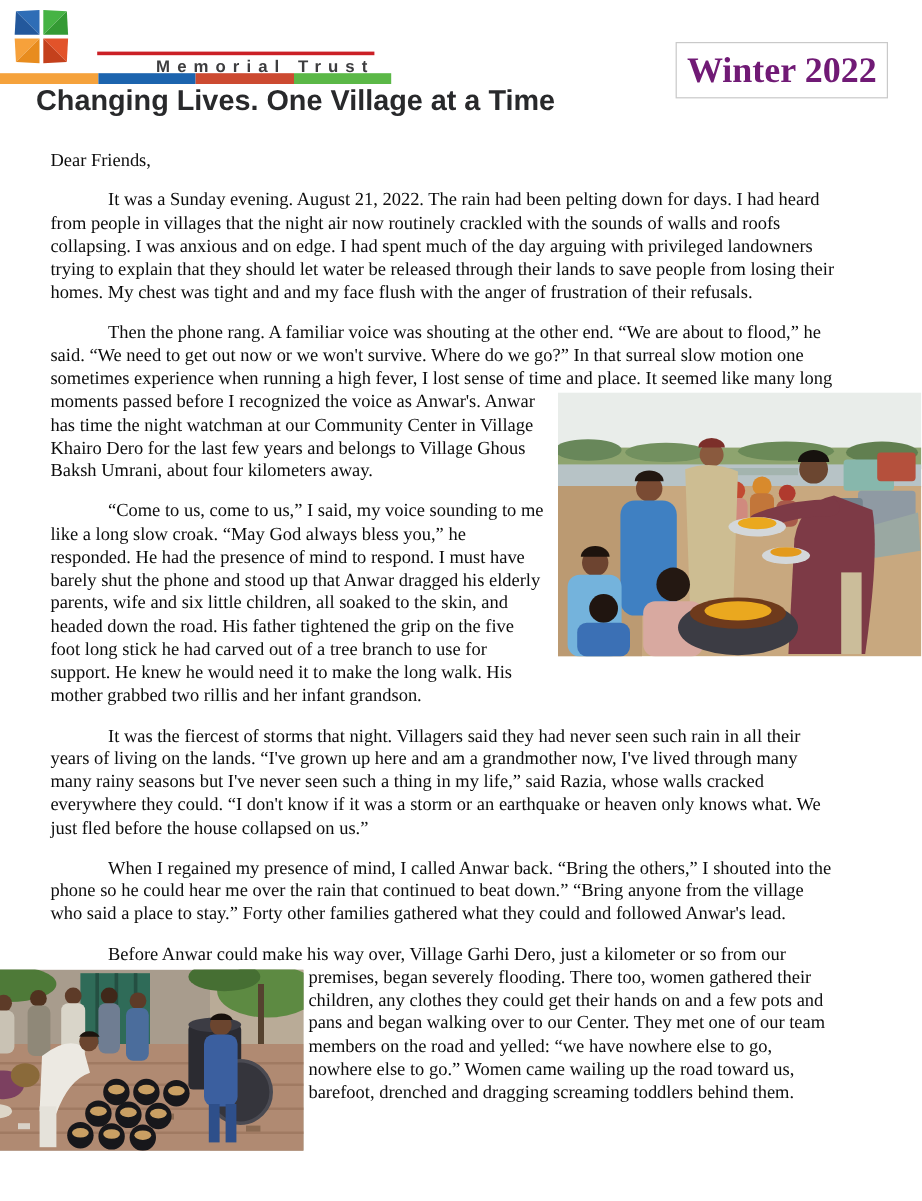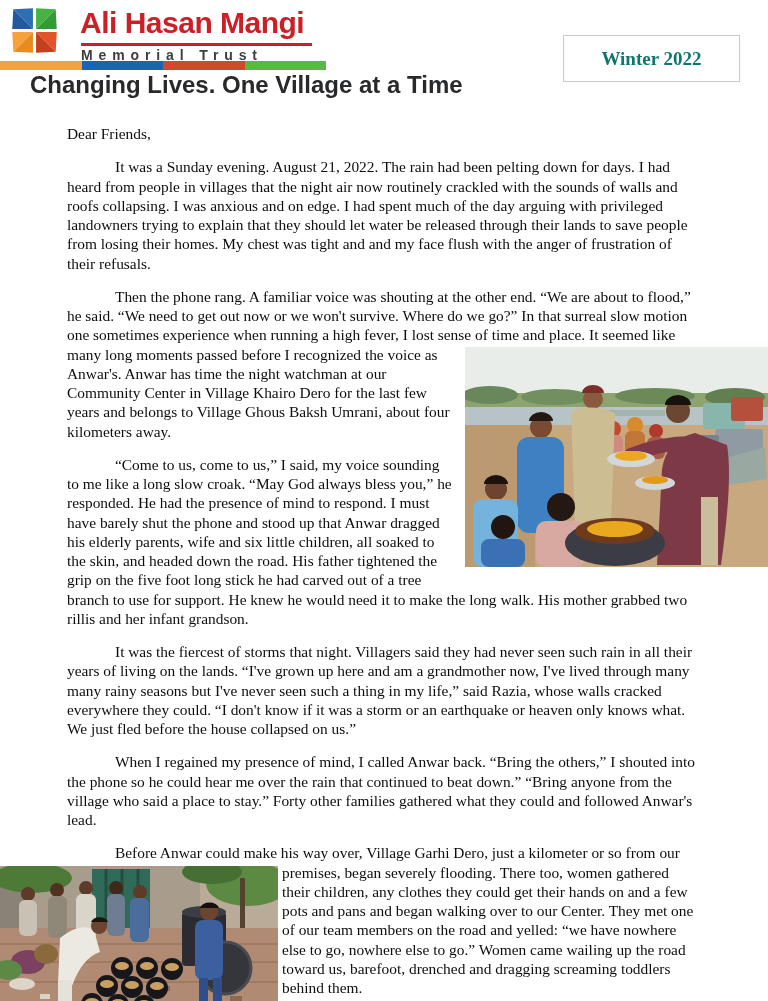--- a/index.html
+++ b/index.html
@@ -15,39 +15,39 @@
   .header{position:relative;height:108px;font-family:"Liberation Sans", sans-serif;}
   .logo{position:absolute;left:8px;top:4px;width:53px;height:53px;}
   .org-name{
     position:absolute;left:80px;top:6px;width:240px;
     font-size:30px;font-weight:bold;letter-spacing:-0.5px;
     color:#cb2026;white-space:nowrap;
   }
   .org-underline{position:absolute;left:81px;top:43px;width:231px;height:3px;background:#cb2026;}
   .org-subtitle{
     position:absolute;left:81px;top:47px;width:231px;
-    text-align:left;font-size:14px;font-weight:bold;
+    text-align:right;font-size:14px;font-weight:bold;
     letter-spacing:0.42em;color:#3d3d3f;white-space:nowrap;
   }
   .stripes{position:absolute;left:0;top:61px;width:326px;height:9px;display:flex;}
   .stripes div{height:100%;width:81.5px;}
   .tagline{
     position:absolute;left:30px;top:71px;
     font-size:24px;font-weight:bold;color:#28292b;white-space:nowrap;
   }
   .issue-box{
     position:absolute;left:563px;top:35px;width:177px;height:47px;
     border:1px solid #c9c9c9;box-sizing:border-box;
     display:flex;align-items:center;justify-content:center;
     font-family:"Liberation Serif", serif;
-    font-size:19px;font-weight:bold;color:#0f766e;
+    font-size:30px;font-weight:bold;color:#701a75;
   }
   
   .letter{
-    padding:16px 68px 0 67px;
+    padding:16px 68px 0 42px;
     font-size:15.4px;line-height:19.25px;
     text-align:left;
   }
   .letter p{margin:0 0 14px 0;text-indent:48px;}
   .letter p.salutation{text-indent:0;}
   
   .photo-right{
     float:right;width:303px;height:220px;
     margin:2px -68px 6px 12px;
   }
@@ -74,21 +74,20 @@
         <polygon points="90,10 53,47 92,47" fill="#349a34"></polygon>
 
         <polygon points="10,90 8,53 47,53" fill="#f6a13b"></polygon>
         <polygon points="10,90 47,53 47,92" fill="#e88c1e"></polygon>
 
         <polygon points="90,90 92,53 53,53" fill="#e2532a"></polygon>
         <polygon points="90,90 53,53 53,92" fill="#c4401c"></polygon>
       </svg>
     </div>
 
-    <div class="org-name">Ali Hasan Mangi</div>
     <div class="org-underline"></div>
     <div class="org-subtitle">Memorial Trust</div>
 
     <div class="stripes">
       <div style="background:#f5a23c"></div>
       <div style="background:#1c64ae"></div>
       <div style="background:#cc4a31"></div>
       <div style="background:#5bb847"></div>
     </div>
 

